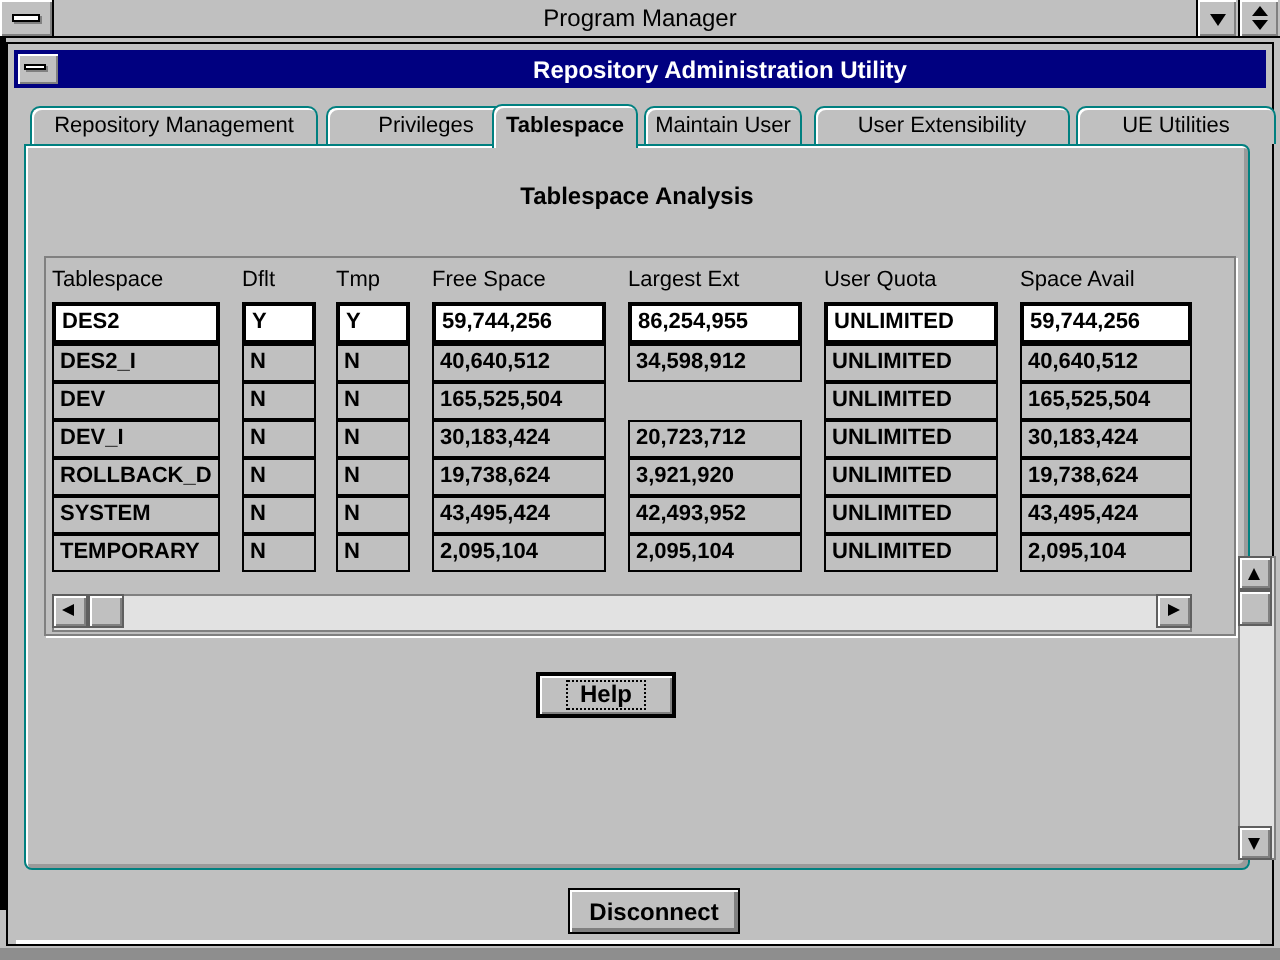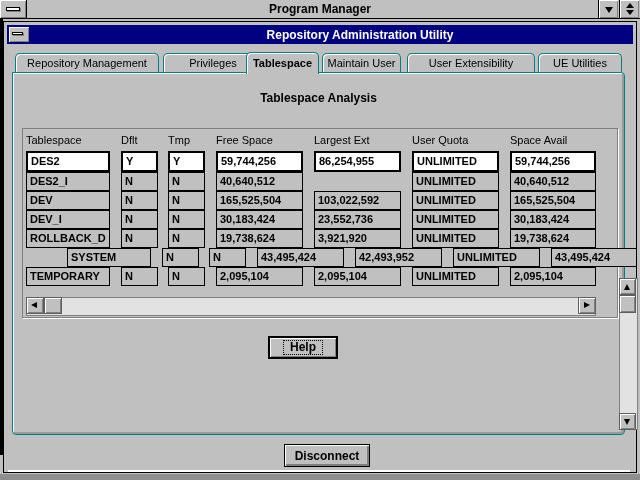--- a/index.html
+++ b/index.html
@@ -7,21 +7,21 @@
   body {
     position:relative; width:640px; height:480px; overflow:hidden;
     background:#c0c0c0;
     font-family:"Liberation Sans", sans-serif;
     -webkit-font-smoothing:none;
   }
   .abs { position:absolute; }
 
   
   .pm-titlebar { left:0; top:0; width:640px; height:19px; background:#c0c0c0; border-bottom:1px solid #000; }
-  .pm-title { left:0; top:2px; width:640px; text-align:center; font-weight:bold; font-size:12px; color:#000; }
+  .pm-title { left:0; top:2px; width:640px; text-align:center; font-weight:normal; font-size:12px; color:#000; }
   .pm-sysbox { left:0; top:0; width:27px; height:18px; background:#c0c0c0; border-right:1px solid #000;
                box-shadow:inset 1px 1px 0 #fff, inset -1px -1px 0 #808080; }
   .menu-dash { position:absolute; left:6px; top:7px; width:14px; height:4px; background:#fff;
                border:1px solid #000; box-shadow:1px 1px 0 #808080; }
   .pm-btn { top:0; width:20px; height:18px; background:#c0c0c0; border-left:1px solid #000;
             box-shadow:inset 1px 1px 0 #fff, inset -1px -1px 0 #808080; }
   .pm-btn-min { left:598px; } .pm-btn-rst { left:619px; }
   .tri { position:absolute; width:0; height:0; }
   .tri-down-lg { left:6px; top:7px; border-left:4px solid transparent; border-right:4px solid transparent; border-top:6px solid #000; }
   .tri-up-sm  { left:6px; top:3px; border-left:4px solid transparent; border-right:4px solid transparent; border-bottom:5px solid #000; }
@@ -45,21 +45,21 @@
          border:1px solid #008080; border-bottom:none; border-radius:5px 5px 0 0;
          box-shadow:inset 1px 1px 0 #fff;
          font-size:11px; color:#000; text-align:center; line-height:18px;
          overflow:hidden; white-space:nowrap; }
   .tab.active { top:52px; height:22px; font-weight:bold; z-index:6; line-height:20px; }
   .tab.t0 { left:15px;  width:144px; }
   .tab.t1 { left:163px; width:100px; }
   .tab.t2 { left:246px; width:73px; }
   .tab.t3 { left:322px; width:79px; }
   .tab.t4 { left:407px; width:128px; }
-  .tab.t5 { left:538px; width:84px; }
+  .tab.t5 { left:538px; width:100px; }
 
   
   .panel { left:12px; top:72px; width:613px; height:363px; background:#c0c0c0;
            border:1px solid #008080; border-radius:0 4px 4px 4px; z-index:1;
            box-shadow:inset 1px 1px 0 #fff, inset -2px -2px 0 #9a9a9a; }
   .panel-heading { left:12px; top:91px; width:613px; text-align:center; font-weight:bold; font-size:12px; z-index:2; }
 
   
   .grid { left:22px; top:128px; width:596px; height:190px; background:#c0c0c0;
           border:1px solid #808080; box-shadow:1px 1px 0 #fff; z-index:2; }
@@ -69,21 +69,21 @@
           overflow:hidden; white-space:nowrap; }
   .cell.current { background:#fff; border:2px solid #000; height:21px; line-height:17px; z-index:3; }
   .c0 { left:3px;   width:84px; }
   .c1 { left:98px;  width:37px; }
   .c2 { left:145px; width:37px; }
   .c3 { left:193px; width:87px; }
   .c4 { left:291px; width:87px; }
   .c5 { left:389px; width:87px; }
   .c6 { left:487px; width:86px; }
   .r0 { top:22px; } .r1 { top:43px; } .r2 { top:62px; } .r3 { top:81px; }
-  .r4 { top:100px; } .r5 { top:119px;margin-left:41px; } .r6 { top:138px; }
+  .r4 { top:100px; } .r5 { top:119px; } .r6 { top:138px; }
 
   
   .vsb { left:596px; top:149px; width:19px; height:152px; background:#e2e2e2;
          border:1px solid #808080; position:absolute; }
   .hsb { left:3px; top:168px; width:570px; height:19px; background:#e2e2e2;
          border:1px solid #808080; position:absolute; }
   .sb-btn { position:absolute; background:#c0c0c0; border:1px solid #5f5f5f;
             box-shadow:inset 1px 1px 0 #fff, inset -1px -1px 0 #808080; }
   .sb-thumb { position:absolute; background:#c0c0c0; border:1px solid #5f5f5f;
               box-shadow:inset 1px 1px 0 #fff, inset -1px -1px 0 #808080; }
@@ -178,34 +178,34 @@
     <div class="cell c1 r0 current">Y</div>
     <div class="cell c2 r0 current">Y</div>
     <div class="cell c3 r0 current">59,744,256</div>
     <div class="cell c4 r0 current">86,254,955</div>
     <div class="cell c5 r0 current">UNLIMITED</div>
     <div class="cell c6 r0 current">59,744,256</div>
     <div class="cell c0 r1">DES2_I</div>
     <div class="cell c1 r1">N</div>
     <div class="cell c2 r1">N</div>
     <div class="cell c3 r1">40,640,512</div>
+    <div class="cell c4 r1">34,598,912</div>
     <div class="cell c5 r1">UNLIMITED</div>
     <div class="cell c6 r1">40,640,512</div>
     <div class="cell c0 r2">DEV</div>
     <div class="cell c1 r2">N</div>
     <div class="cell c2 r2">N</div>
     <div class="cell c3 r2">165,525,504</div>
-    <div class="cell c4 r2">103,022,592</div>
     <div class="cell c5 r2">UNLIMITED</div>
     <div class="cell c6 r2">165,525,504</div>
     <div class="cell c0 r3">DEV_I</div>
     <div class="cell c1 r3">N</div>
     <div class="cell c2 r3">N</div>
     <div class="cell c3 r3">30,183,424</div>
-    <div class="cell c4 r3">23,552,736</div>
+    <div class="cell c4 r3">20,723,712</div>
     <div class="cell c5 r3">UNLIMITED</div>
     <div class="cell c6 r3">30,183,424</div>
     <div class="cell c0 r4">ROLLBACK_D</div>
     <div class="cell c1 r4">N</div>
     <div class="cell c2 r4">N</div>
     <div class="cell c3 r4">19,738,624</div>
     <div class="cell c4 r4">3,921,920</div>
     <div class="cell c5 r4">UNLIMITED</div>
     <div class="cell c6 r4">19,738,624</div>
     <div class="cell c0 r5">SYSTEM</div>

